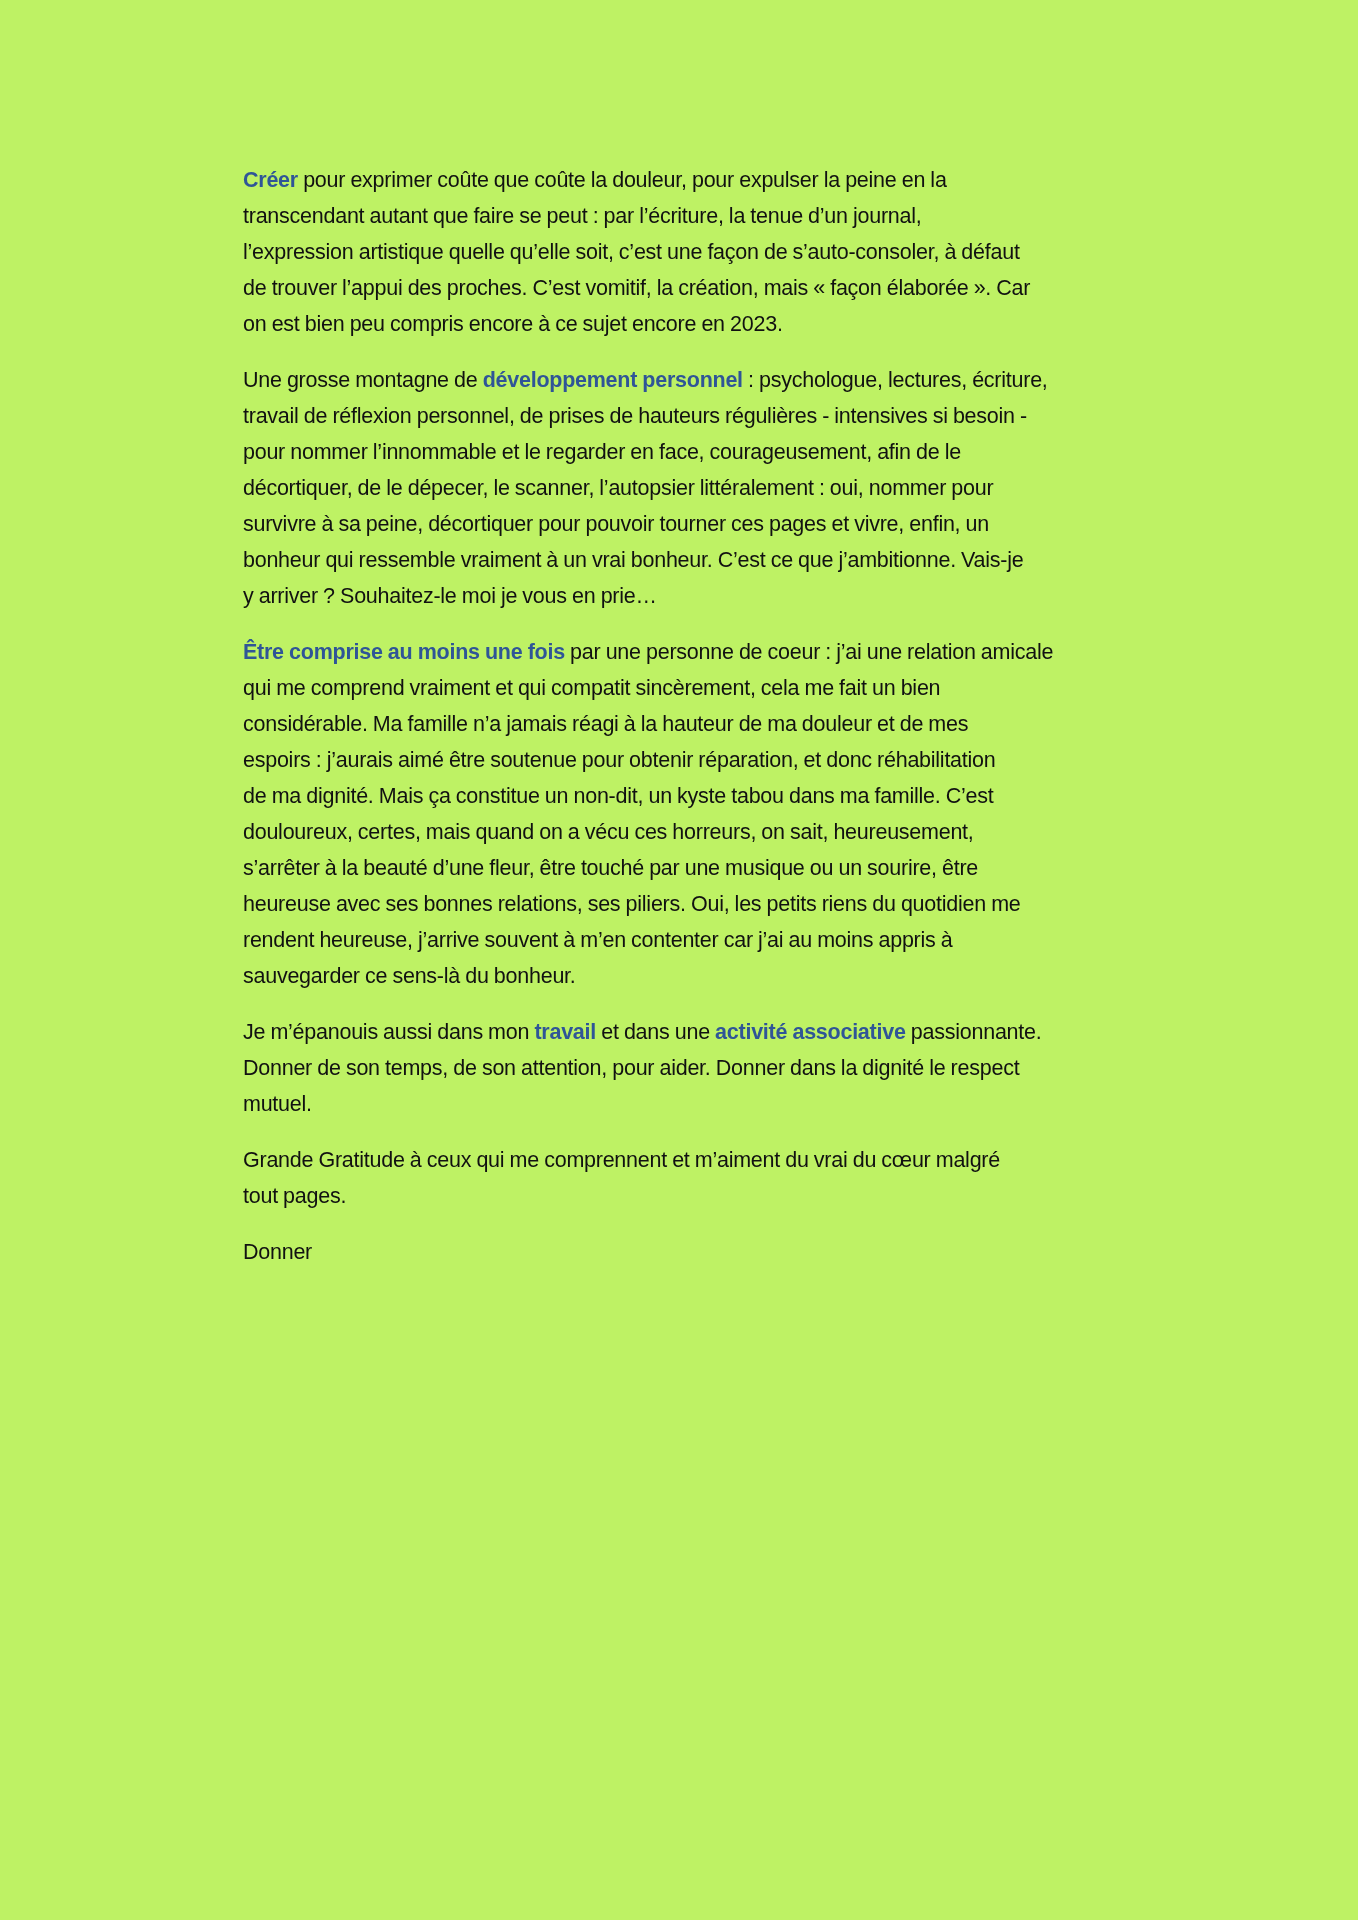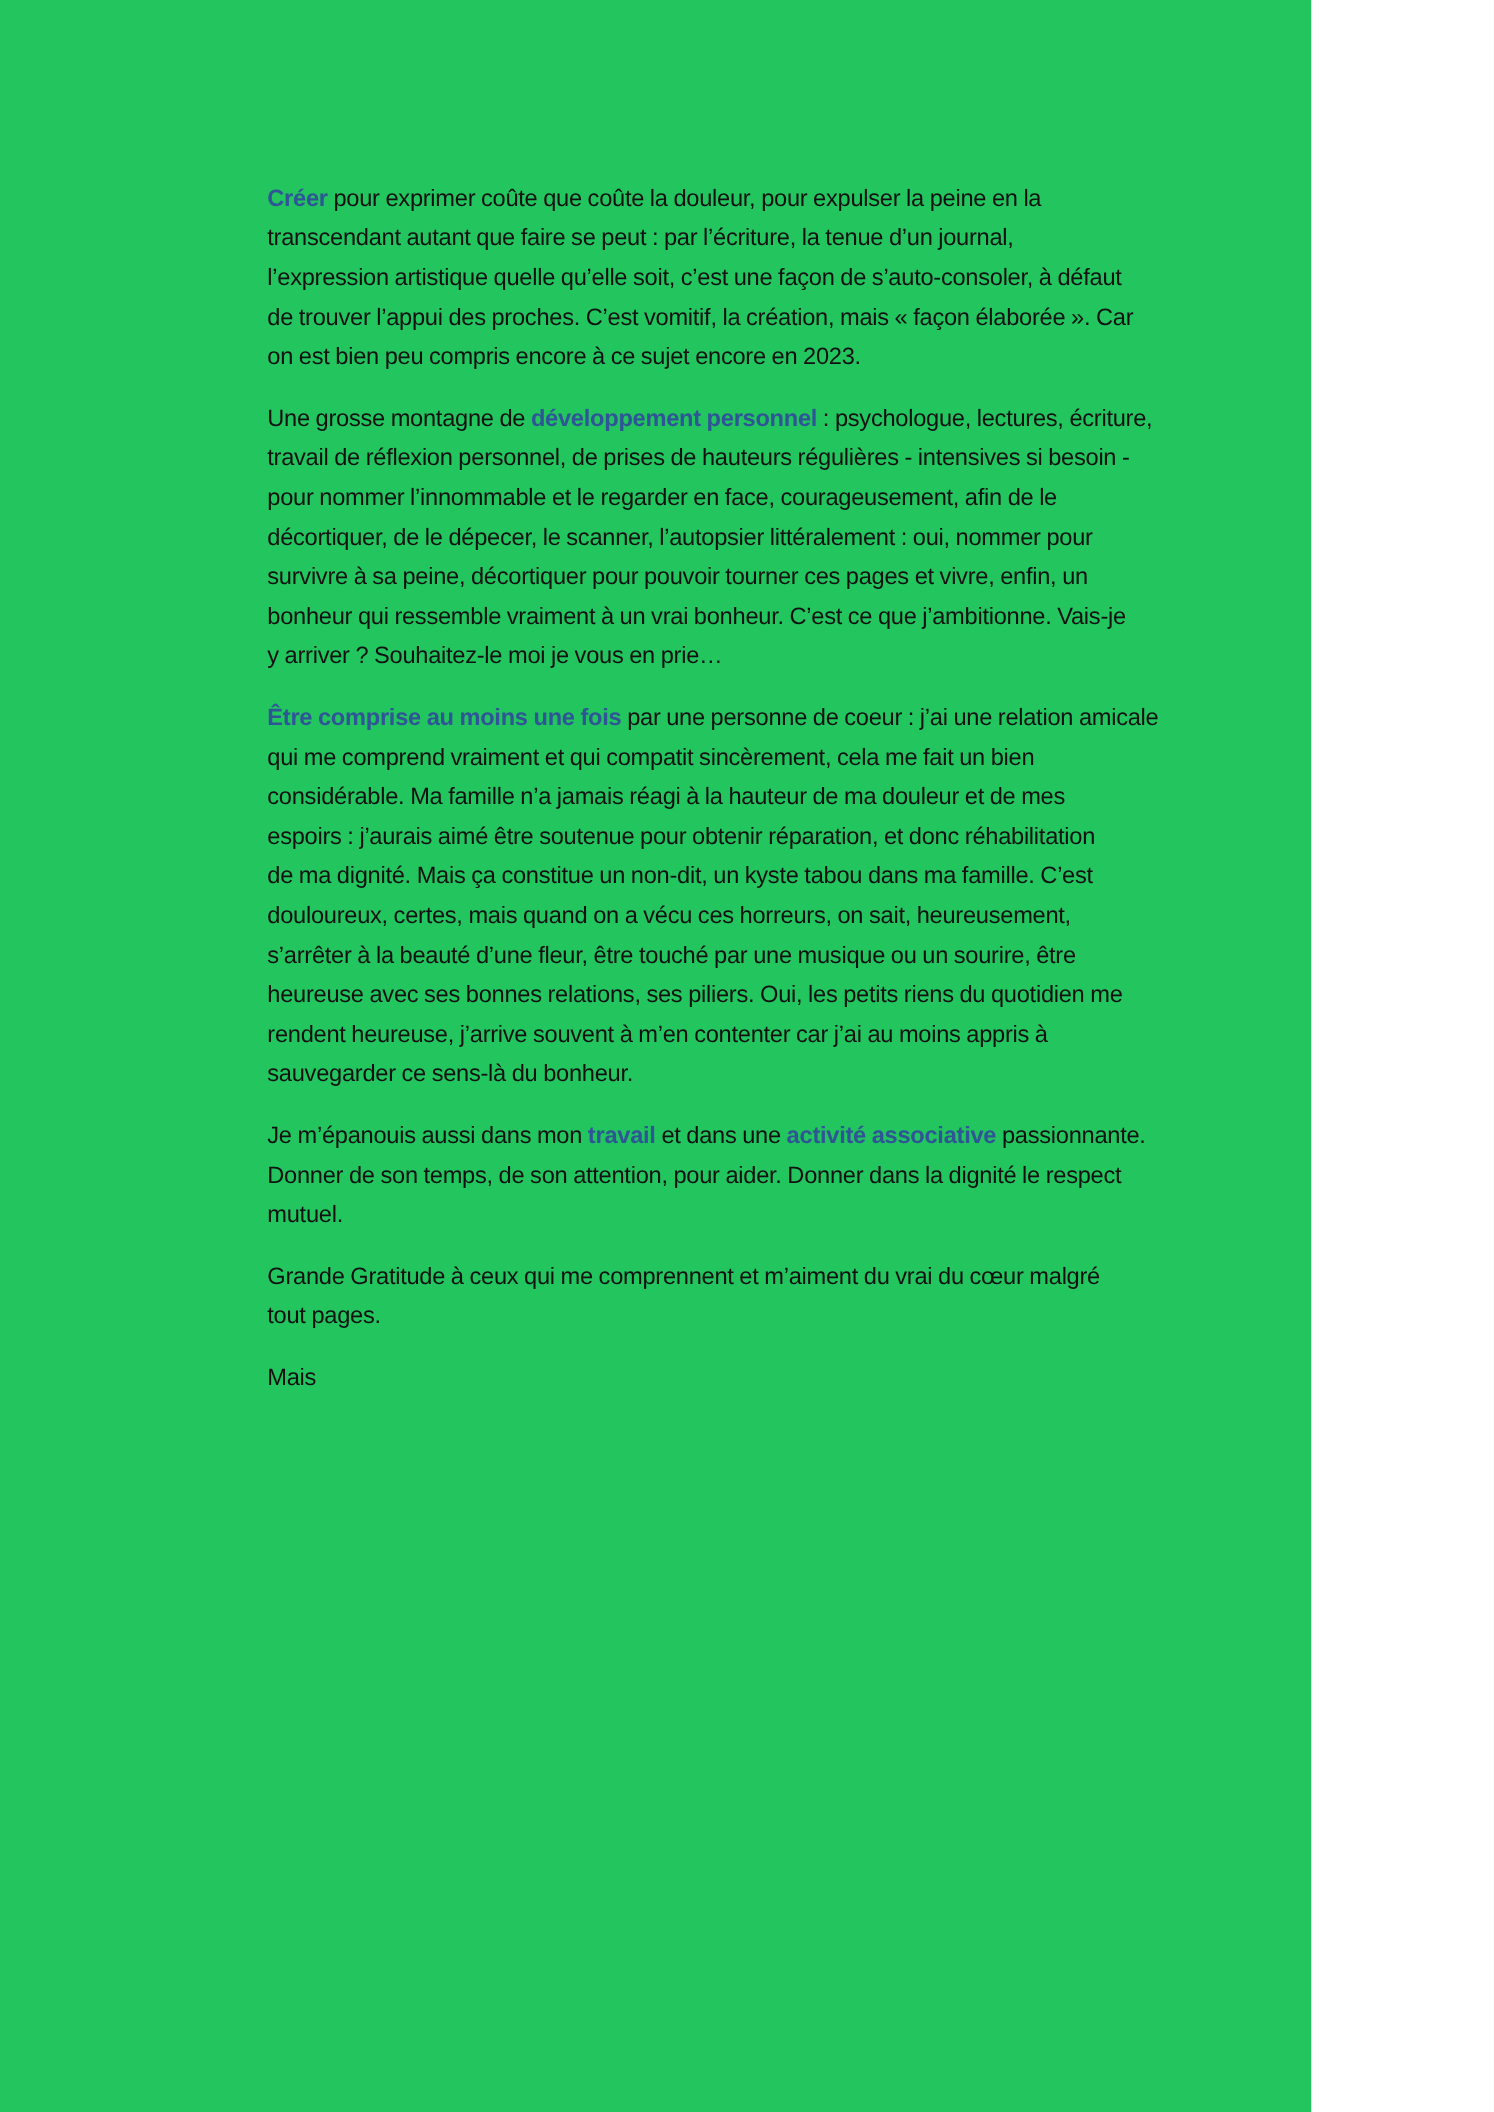--- a/index.html
+++ b/index.html
@@ -10,23 +10,23 @@
     body {
       width: 1358px;
       height: 1920px;
       position: relative;
       overflow: hidden;
     }
     .page {
       position: absolute;
       left: 0;
       top: 0;
-      width: 1192px;
+      width: 1358px;
       height: 1920px;
-      background: #22c55e;
+      background: #bef264;
     }
     .content {
       position: absolute;
       left: 243px;
       top: 162px;
       width: 960px;
       font-family: "Liberation Sans", sans-serif;
       font-size: 21.5px;
       line-height: 36px;
       color: #111111;
@@ -44,15 +44,15 @@
 </head>
 <body>
 
 <div class="page">
   <div class="content" id="doc-content">
       <p class="para"><span><span class="hl" style="color: rgb(47, 85, 151);">Créer</span><span> pour exprimer coûte que coûte la douleur, pour expulser la peine en la</span></span><br><span><span>transcendant autant que faire se peut : par l’écriture, la tenue d’un journal,</span></span><br><span><span>l’expression artistique quelle qu’elle soit, c’est une façon de s’auto-consoler, à défaut</span></span><br><span><span>de trouver l’appui des proches. C’est vomitif, la création, mais « façon élaborée ». Car</span></span><br><span><span>on est bien peu compris encore à ce sujet encore en 2023.</span></span></p>
       <p class="para"><span><span>Une grosse montagne de </span><span class="hl" style="color: rgb(47, 85, 151);">développement personnel</span><span> : psychologue, lectures, écriture,</span></span><br><span><span>travail de réflexion personnel, de prises de hauteurs régulières  - intensives si besoin -</span></span><br><span><span>pour nommer l’innommable et le regarder en face, courageusement, afin de le</span></span><br><span><span>décortiquer, de le dépecer, le scanner, l’autopsier littéralement : oui, nommer pour</span></span><br><span><span>survivre à sa peine, décortiquer pour pouvoir tourner ces pages et vivre, enfin, un</span></span><br><span><span>bonheur qui ressemble vraiment à un vrai bonheur. C’est ce que j’ambitionne. Vais-je</span></span><br><span><span>y arriver ? Souhaitez-le moi je vous en prie…</span></span></p>
       <p class="para"><span><span class="hl" style="color: rgb(47, 85, 151);">Être comprise au moins une fois</span><span> par une personne de coeur : j’ai une relation amicale</span></span><br><span><span>qui me comprend vraiment et qui compatit sincèrement, cela me fait un bien</span></span><br><span><span>considérable. Ma famille n’a jamais réagi à la hauteur de ma douleur et de mes</span></span><br><span><span>espoirs : j’aurais aimé être soutenue pour obtenir réparation, et donc réhabilitation</span></span><br><span><span>de ma dignité. Mais ça constitue un non-dit, un kyste tabou dans ma famille. C’est</span></span><br><span><span>douloureux, certes, mais quand on a vécu ces horreurs, on sait, heureusement,</span></span><br><span><span>s’arrêter à la beauté d’une fleur, être touché par une musique ou un sourire, être</span></span><br><span><span>heureuse avec ses bonnes relations, ses piliers. Oui, les petits riens du quotidien me</span></span><br><span><span>rendent heureuse, j’arrive souvent à m’en contenter car j’ai au moins appris à</span></span><br><span><span>sauvegarder ce sens-là du bonheur.</span></span></p>
       <p class="para"><span><span>Je m’épanouis aussi dans mon </span><span class="hl" style="color: rgb(47, 85, 151);">travail</span><span> et dans une </span><span class="hl" style="color: rgb(47, 85, 151);">activité associative</span><span> passionnante.</span></span><br><span><span>Donner de son temps, de son attention, pour aider. Donner dans la dignité le respect</span></span><br><span><span>mutuel.</span></span></p>
       <p class="para"><span><span>Grande Gratitude à ceux qui me comprennent et m’aiment du vrai du cœur malgré</span></span><br><span><span>tout pages.</span></span></p>
-      <p class="para"><span><span>Mais</span></span></p>
+      <p class="para"><span><span>Donner</span></span></p>
     </div>
 </div>
 
 </body></html>

